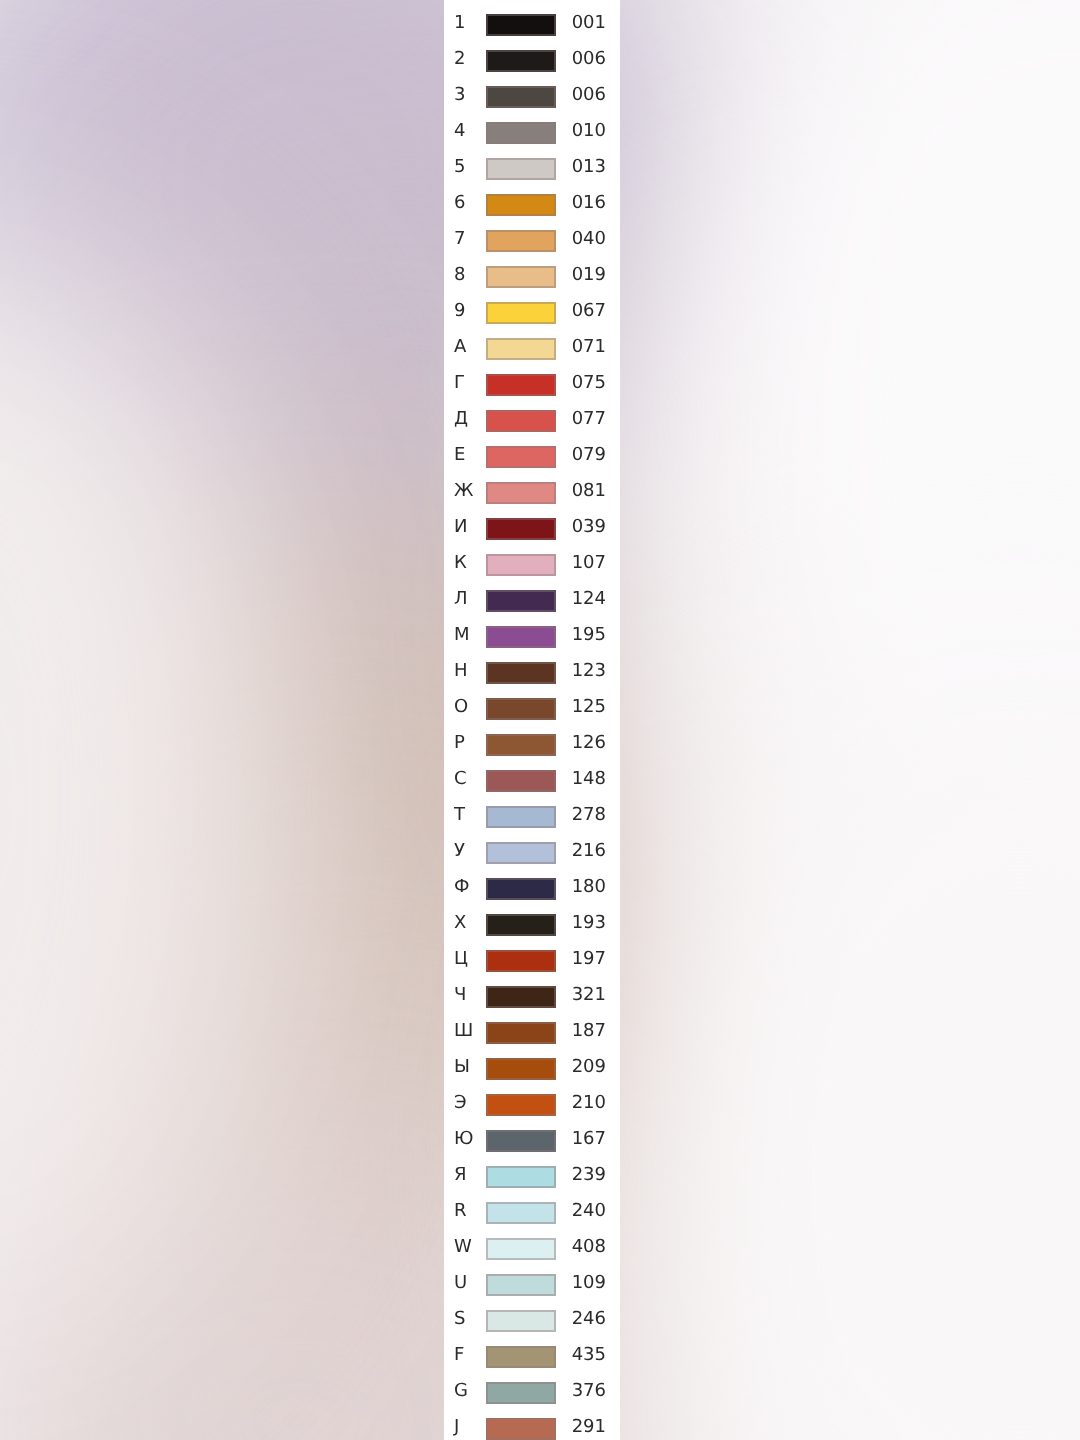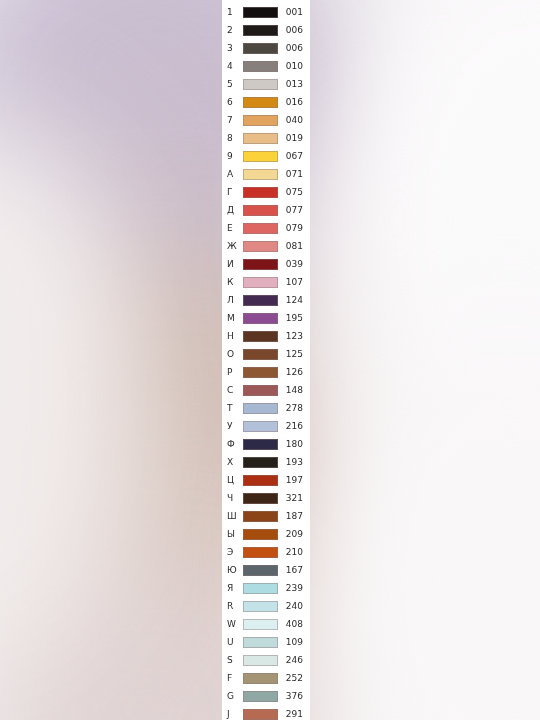--- a/index.html
+++ b/index.html
@@ -330,21 +330,21 @@
       <span class="legend-code">109</span>
     </div>
     <div class="legend-row">
       <span class="legend-label">S</span>
       <span class="legend-swatch" style="background: rgb(217, 231, 229);"></span>
       <span class="legend-code">246</span>
     </div>
     <div class="legend-row">
       <span class="legend-label">F</span>
       <span class="legend-swatch" style="background: rgb(163, 149, 116);"></span>
-      <span class="legend-code">252</span>
+      <span class="legend-code">435</span>
     </div>
     <div class="legend-row">
       <span class="legend-label">G</span>
       <span class="legend-swatch" style="background: rgb(143, 168, 163);"></span>
       <span class="legend-code">376</span>
     </div>
     <div class="legend-row">
       <span class="legend-label">J</span>
       <span class="legend-swatch" style="background: rgb(181, 106, 81);"></span>
       <span class="legend-code">291</span>

